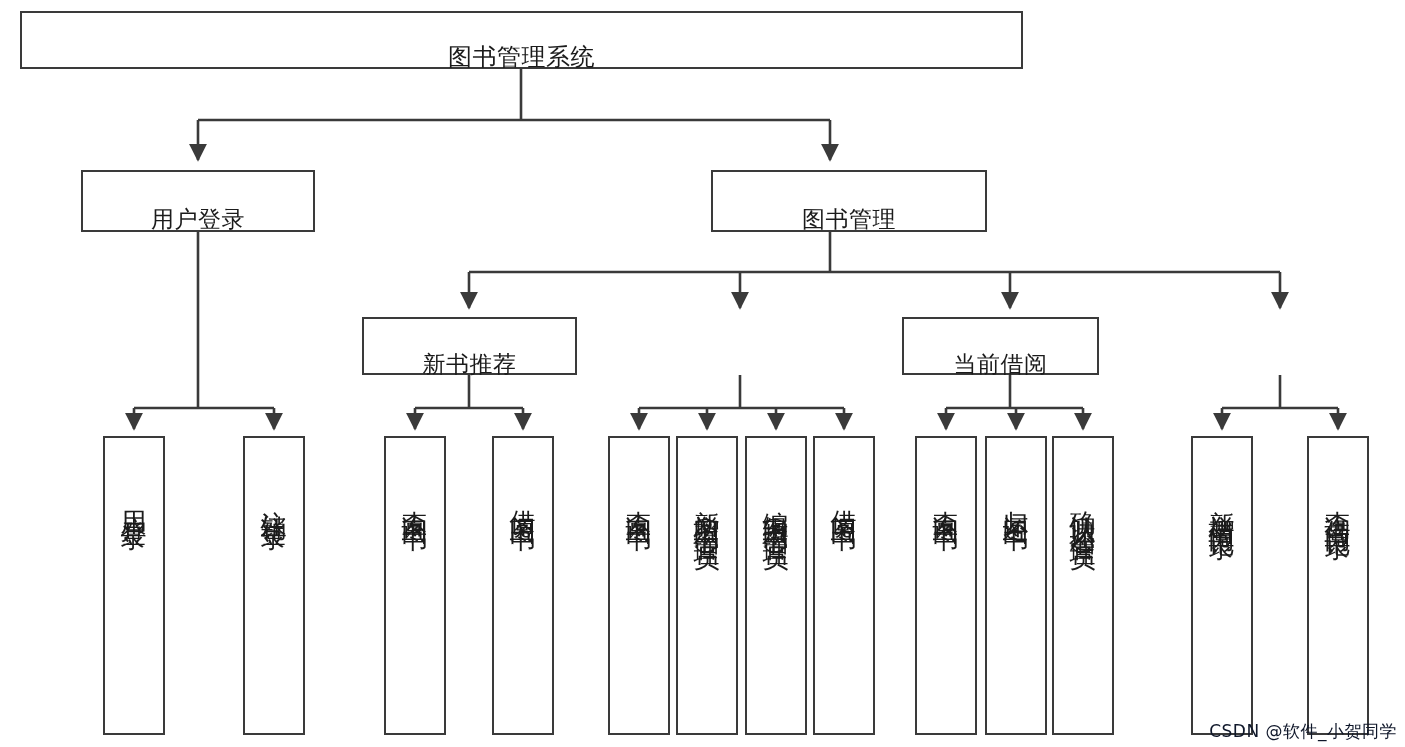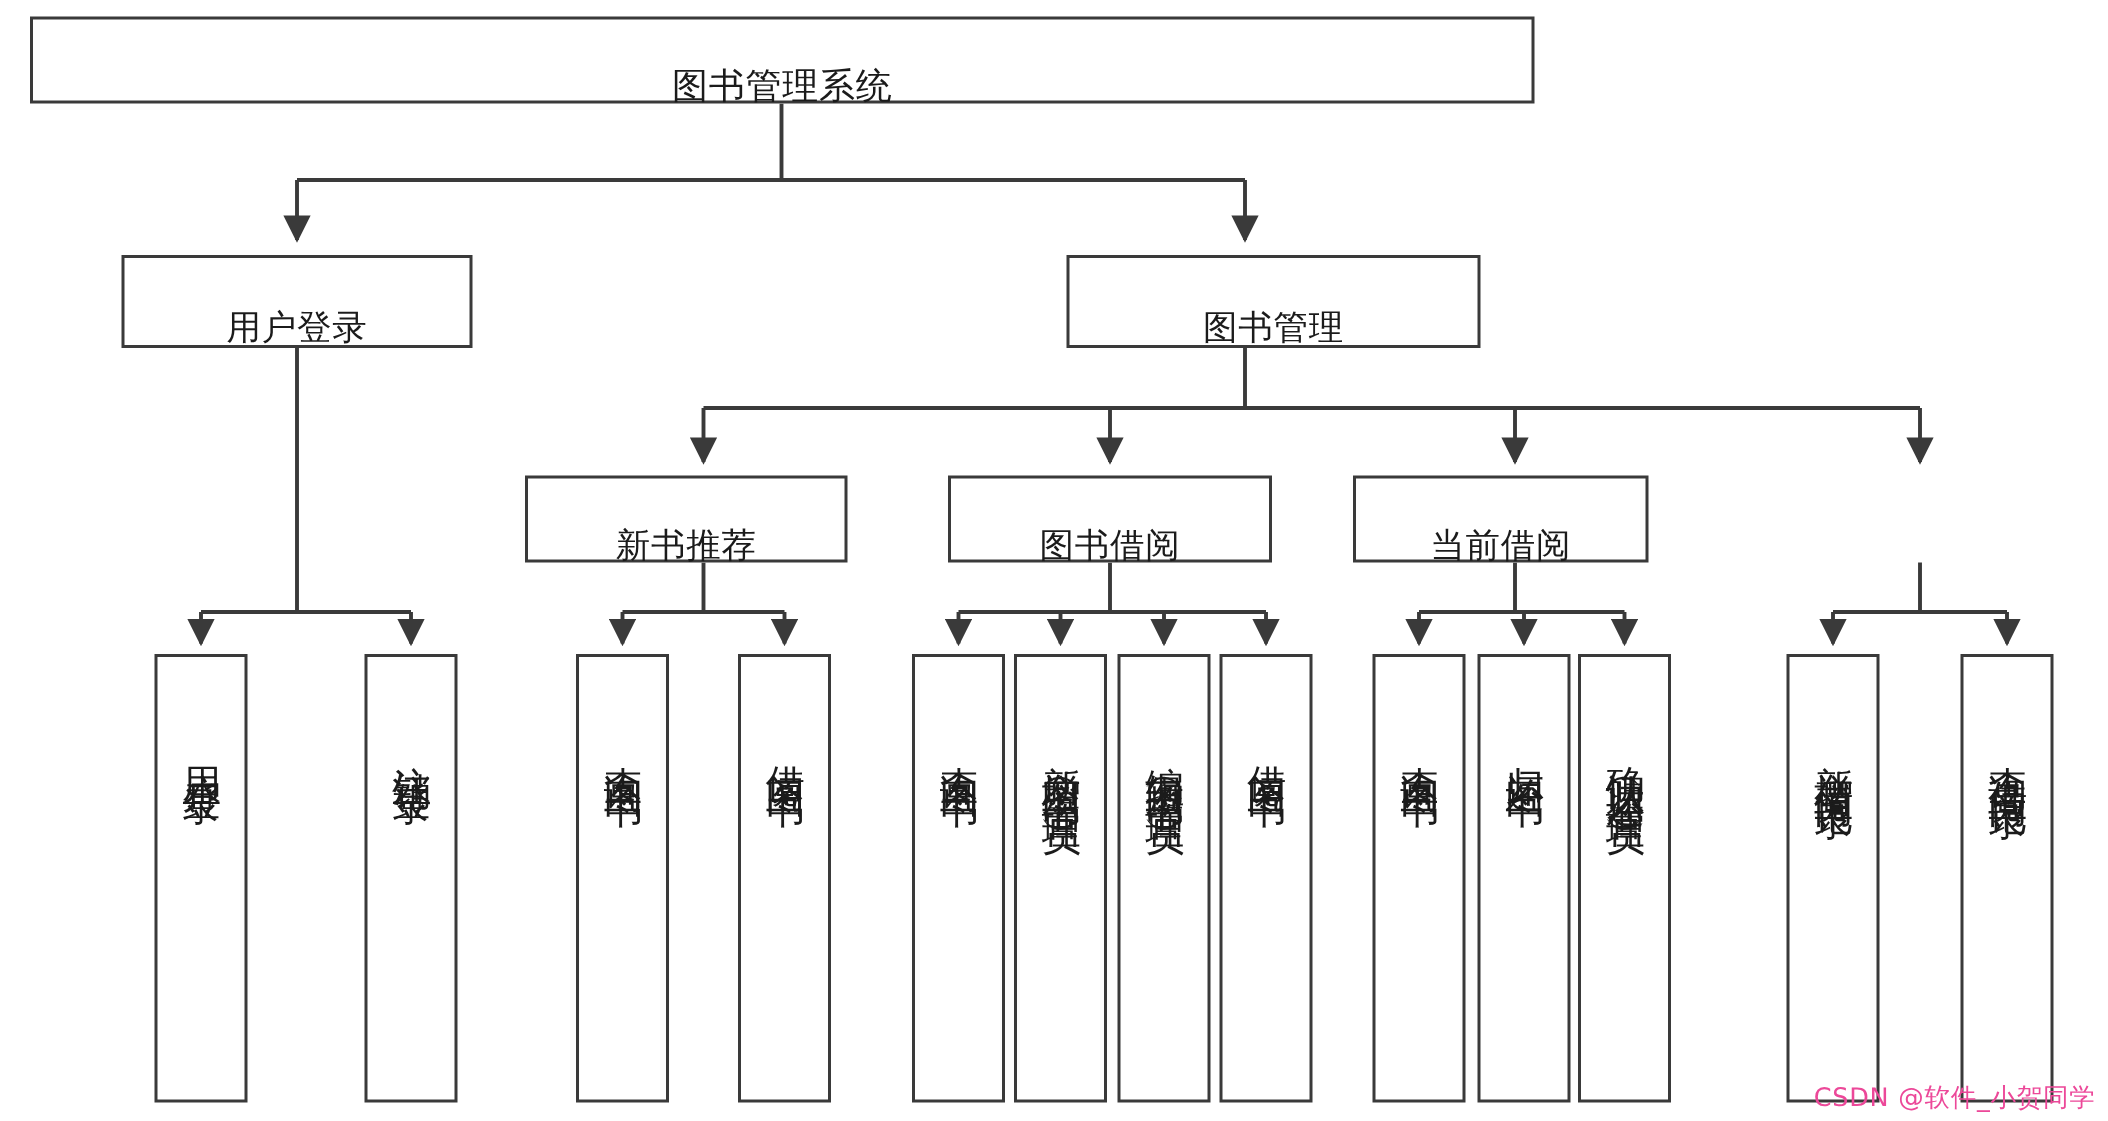--- a/index.html
+++ b/index.html
@@ -56,21 +56,21 @@
     font-size: 26px;
     letter-spacing: 5px;
     line-height: 1;
   }
   .node.root .node-label { font-size: 24px; }
   .watermark {
     position: absolute;
     right: 8px;
     bottom: 4px;
     font-size: 17px;
-    color: #ec4899;
+    color: #0f172a;
     white-space: nowrap;
     letter-spacing: 0.5px;
   }
 </style>
 </head>
 <body>
 
 <div id="canvas">
 
   <svg id="edges" viewBox="0 0 1405 747">
@@ -127,25 +127,22 @@
     <span class="node-label">图书管理系统</span>
   </div>
 
   <div class="node horizontal" style="left:81px; top:170px; width:234px; height:62px;">
     <span class="node-label">用户登录</span>
   </div>
   <div class="node horizontal" style="left:711px; top:170px; width:276px; height:62px;">
     <span class="node-label">图书管理</span>
   </div>
 
-  <div class="node horizontal" style="left:350px; top:317px; width:215px; height:58px;">
+  <div class="node horizontal" style="left:362px; top:317px; width:215px; height:58px;">
     <span class="node-label">新书推荐</span>
-  </div>
-  <div class="node horizontal" style="left:632px; top:317px; width:216px; height:58px;">
-    <span class="node-label">图书借阅</span>
   </div>
   <div class="node horizontal" style="left:902px; top:317px; width:197px; height:58px;">
     <span class="node-label">当前借阅</span>
   </div>
 
   <div class="node vertical" style="left:103px; top:436px; width:62px; height:299px;">
     <span class="node-label">用户登录</span>
   </div>
   <div class="node vertical" style="left:243px; top:436px; width:62px; height:299px;">
     <span class="node-label">注销登录</span>

